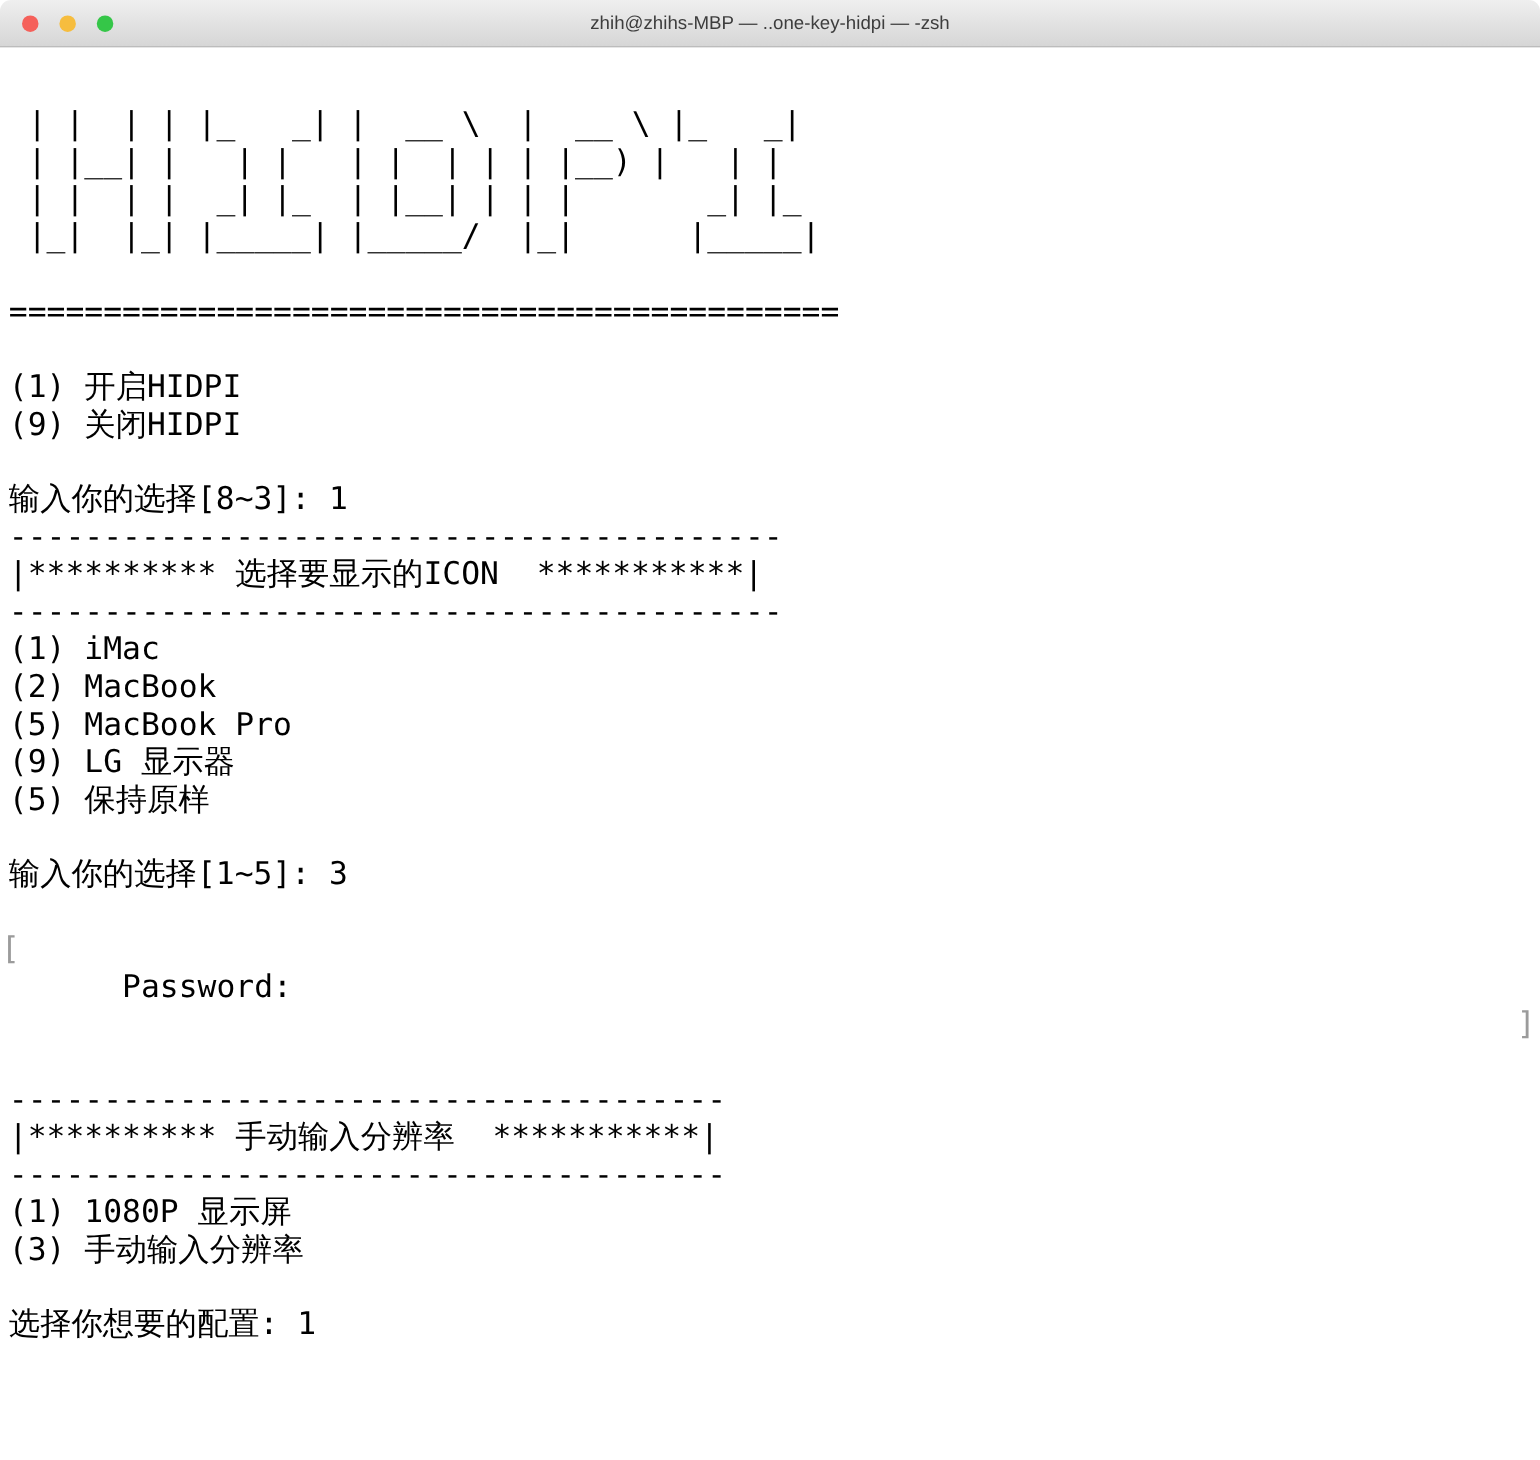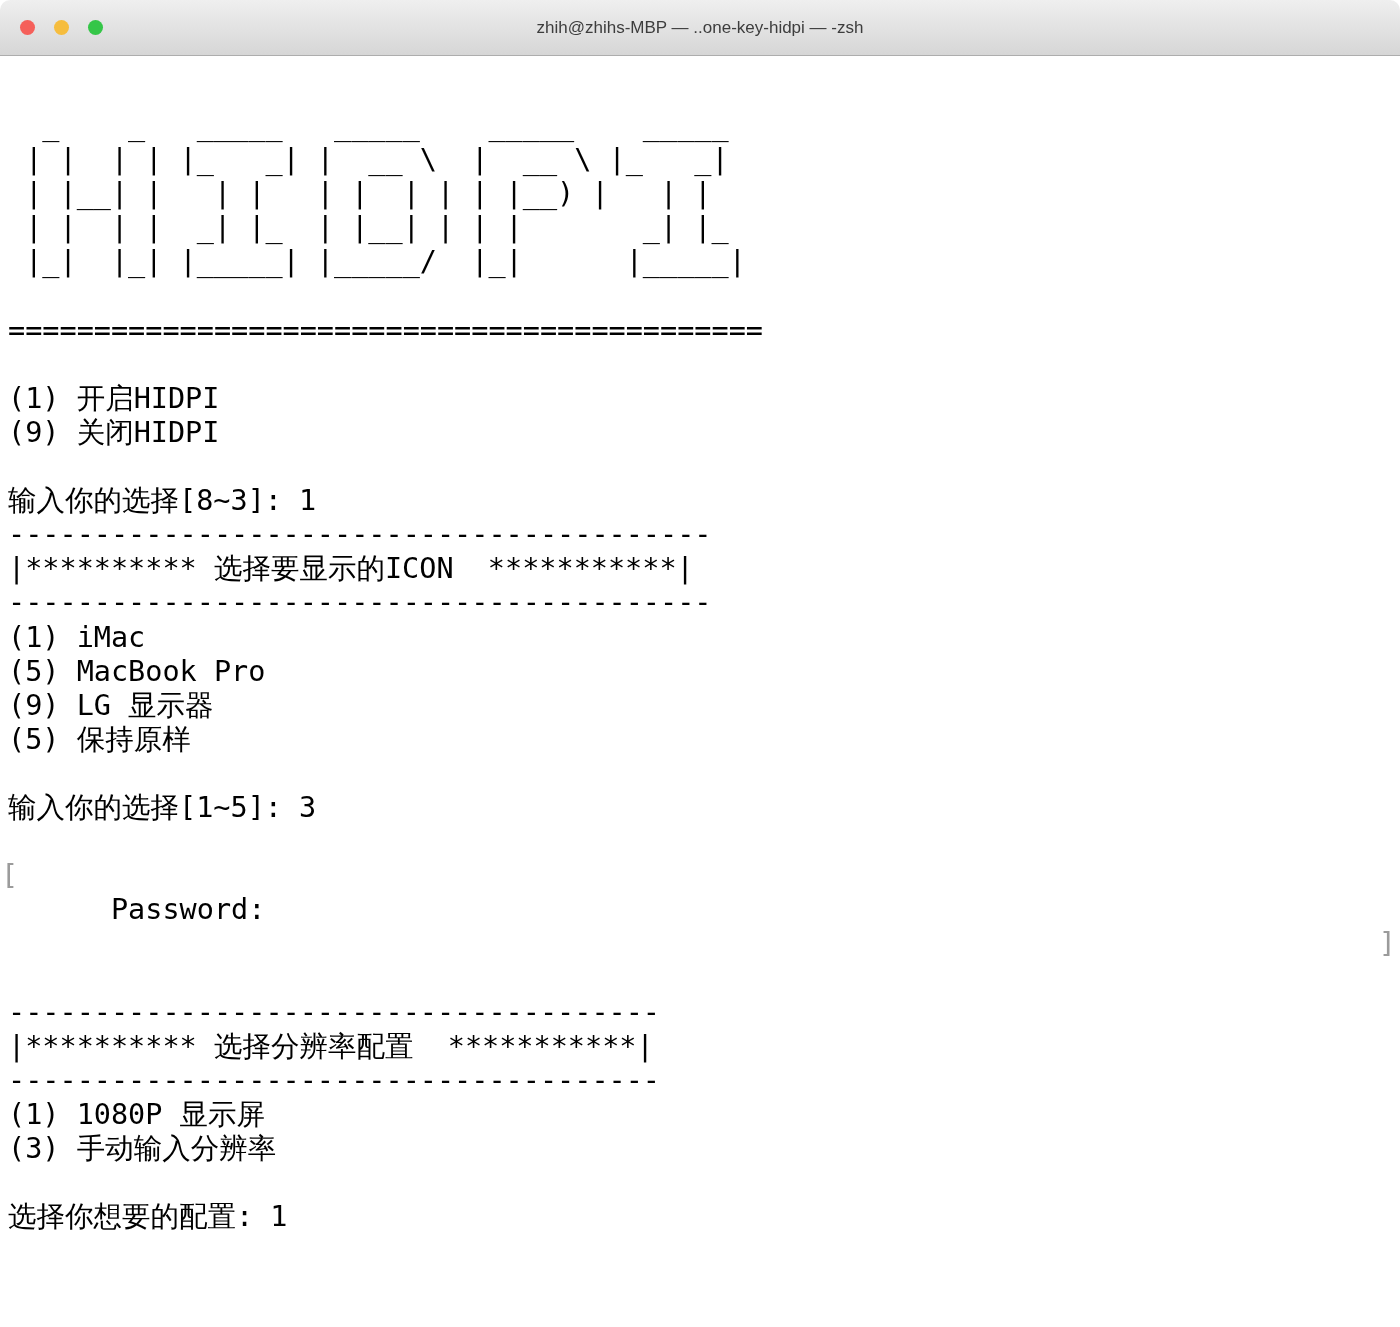--- a/index.html
+++ b/index.html
@@ -9,21 +9,21 @@
     font-family: "DejaVu Sans Mono", "Liberation Mono", monospace;
     overflow: hidden;
   }
   .window {
     width: 1400px; height: 1327px;
     background: #ffffff;
     border-radius: 10px 10px 0 0;
     overflow: hidden;
   }
   .titlebar {
-    height: 56px;
+    height: 43px;
     background: linear-gradient(#efefef, #d6d6d6);
     border-bottom: 1px solid #adadad;
     position: relative;
     display: flex; align-items: center; justify-content: center;
   }
   .titlebar .title {
     font-family: "Liberation Sans", "DejaVu Sans", sans-serif;
     font-size: 17px;
     color: #3d3d3d;
   }
@@ -59,48 +59,48 @@
     <div class="lights">
       <span class="light" style="background: rgb(245, 96, 90);"></span>
       <span class="light" style="background: rgb(246, 189, 62);"></span>
       <span class="light" style="background: rgb(53, 198, 72);"></span>
     </div>
     <div class="title">zhih@zhihs-MBP — ..one-key-hidpi — -zsh</div>
   </div>
 
   <div class="screen">
     <div class="line"></div>
-    <div class="line">  _    _   _____   _____    _____    _____</div>
     <div class="line"> | |  | | |_   _| |  __ \  |  __ \ |_   _|</div>
     <div class="line"> | |__| |   | |   | |  | | | |__) |   | |</div>
     <div class="line"> | |  | |  _| |_  | |__| | | |       _| |_</div>
     <div class="line"> |_|  |_| |_____| |_____/  |_|      |_____|</div>
     <div class="line"></div>
     <div class="line">============================================</div>
     <div class="line"></div>
     <div class="line">(1) 开启HIDPI</div>
     <div class="line">(9) 关闭HIDPI</div>
     <div class="line"></div>
     <div class="line">输入你的选择[8~3]: 1</div>
     <div class="line">-----------------------------------------</div>
     <div class="line">|********** 选择要显示的ICON  ***********|</div>
     <div class="line">-----------------------------------------</div>
     <div class="line">(1) iMac</div>
+    <div class="line">(2) MacBook</div>
     <div class="line">(5) MacBook Pro</div>
     <div class="line">(9) LG 显示器</div>
     <div class="line">(5) 保持原样</div>
     <div class="line"></div>
     <div class="line">输入你的选择[1~5]: 3</div>
     <div class="line pw-line">
       <span class="bracket bracket-left" style="color: rgb(155, 155, 155);">[</span>
       <span>Password:</span>
       <span class="bracket bracket-right" style="color: rgb(155, 155, 155);">]</span>
     </div>
     <div class="line">--------------------------------------</div>
-    <div class="line">|********** 选择分辨率配置  ***********|</div>
+    <div class="line">|********** 手动输入分辨率  ***********|</div>
     <div class="line">--------------------------------------</div>
     <div class="line">(1) 1080P 显示屏</div>
     <div class="line">(3) 手动输入分辨率</div>
     <div class="line"></div>
     <div class="line">选择你想要的配置: 1</div>
 
   </div>
 </div>
 
 </body></html>

